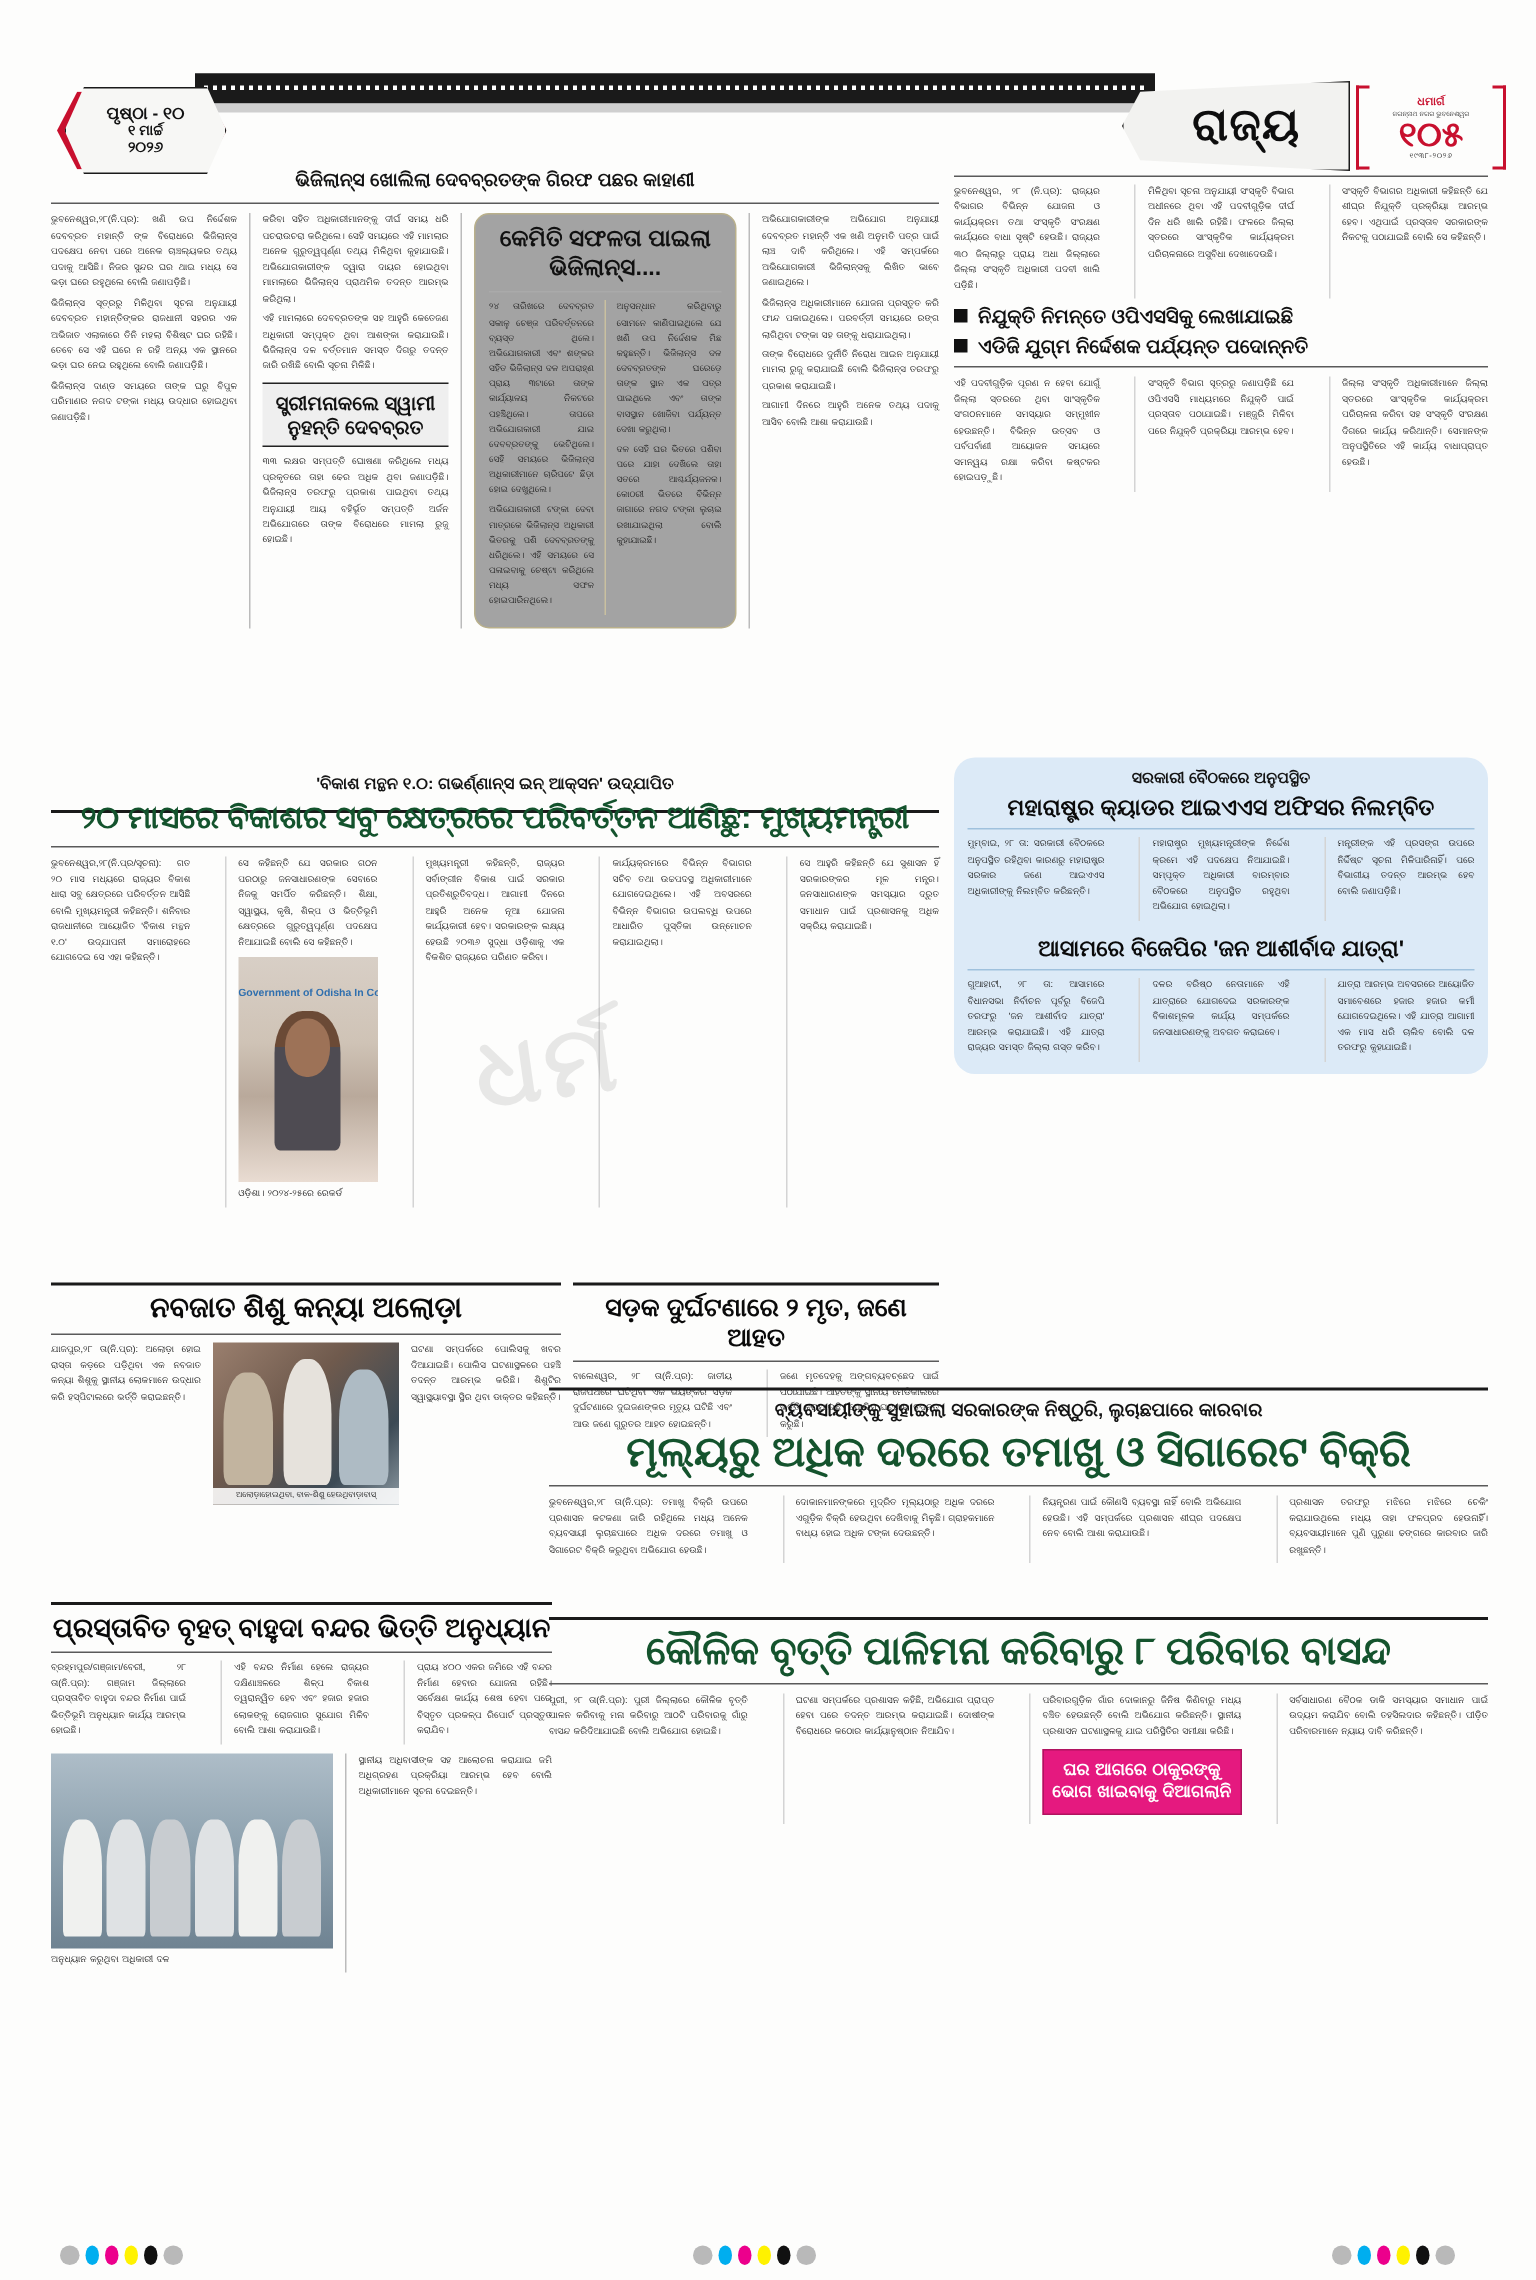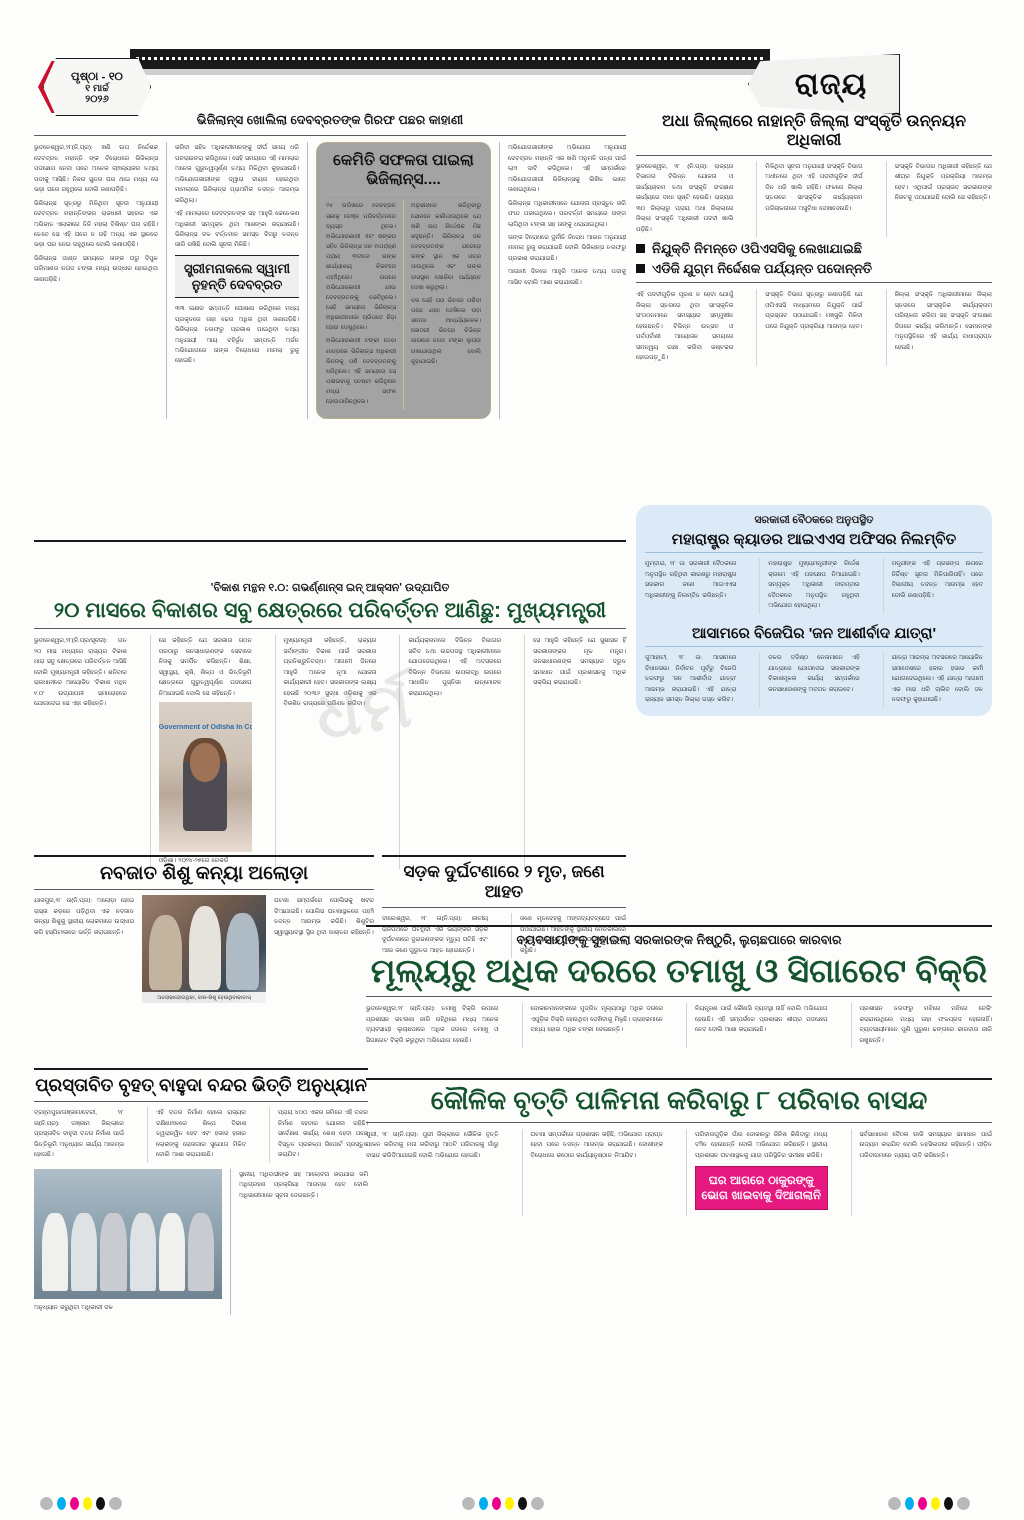--- a/index.html
+++ b/index.html
@@ -254,20 +254,28 @@
         <div class="l2">୧ ମାର୍ଚ୍ଚ</div>
         <div class="l3">୨୦୨୬</div>
       </div>
     </div>
 
     <div class="section-tag">
       <div class="shape"></div>
       <div class="txt">ରାଜ୍ୟ</div>
     </div>
 
+    <div class="brand-logo">
+      <div class="brk l"></div>
+      <div class="brk r"></div>
+      <div class="bl-top">ଧମାର୍ଗ</div>
+      <div class="bl-sub">ଜଗନ୍ନାଥ ନଗର ଭୁବନେଶ୍ୱର</div>
+      <div class="bl-main">୧୦୫</div>
+      <div class="bl-year">୧୯୩୮-୨୦୨୬</div>
+    </div>
   </div>
 
   <div class="zone" id="story-lead">
     <div class="kicker">ଭିଜିଲାନ୍ସ ଖୋଲିଲା ଦେବବ୍ରତଙ୍କ ଗିରଫ ପଛର କାହାଣୀ</div>
     <div class="rule-thin" style="margin:7px 0 6px 0;"></div>
 
     <div style="display:flex; gap:8px;">
       <div style="width:124px;">
         <div class="body-col">
           <p>ଭୁବନେଶ୍ୱର,୨୮(ନି.ପ୍ର): ଖଣି ଉପ ନିର୍ଦ୍ଦେଶକ ଦେବବ୍ରତ ମହାନ୍ତି ଙ୍କ ବିରୋଧରେ ଭିଜିଲାନ୍ସ ପଦକ୍ଷେପ ନେବା ପରେ ଅନେକ ଚାଞ୍ଚଲ୍ୟକର ତଥ୍ୟ ପଦାକୁ ଆସିଛି। ନିଜର ସୁନ୍ଦର ଘର ଥାଇ ମଧ୍ୟ ସେ ଭଡ଼ା ଘରେ ରହୁଥିଲେ ବୋଲି ଜଣାପଡ଼ିଛି।</p>
@@ -310,21 +318,20 @@
           <p>ଅଭିଯୋଗକାରୀଙ୍କ ଅଭିଯୋଗ ଅନୁଯାୟୀ ଦେବବ୍ରତ ମହାନ୍ତି ଏକ ଖଣି ଅନୁମତି ପତ୍ର ପାଇଁ ଲାଞ୍ଚ ଦାବି କରିଥିଲେ। ଏହି ସମ୍ପର୍କରେ ଅଭିଯୋଗକାରୀ ଭିଜିଲାନ୍ସକୁ ଲିଖିତ ଭାବେ ଜଣାଇଥିଲେ।</p>
           <p>ଭିଜିଲାନ୍ସ ଅଧିକାରୀମାନେ ଯୋଜନା ପ୍ରସ୍ତୁତ କରି ଫାନ୍ଦ ପକାଇଥିଲେ। ପରବର୍ତ୍ତୀ ସମୟରେ ରଙ୍ଗ ଲାଗିଥିବା ଟଙ୍କା ସହ ତାଙ୍କୁ ଧରାଯାଇଥିଲା।</p>
           <p>ତାଙ୍କ ବିରୋଧରେ ଦୁର୍ନୀତି ନିରୋଧ ଆଇନ ଅନୁଯାୟୀ ମାମଲା ରୁଜୁ କରାଯାଇଛି ବୋଲି ଭିଜିଲାନ୍ସ ତରଫରୁ ପ୍ରକାଶ କରାଯାଇଛି।</p>
           <p>ଆଗାମୀ ଦିନରେ ଆହୁରି ଅନେକ ତଥ୍ୟ ପଦାକୁ ଆସିବ ବୋଲି ଆଶା କରାଯାଉଛି।</p>
         </div>
       </div>
     </div>
   </div>
 
   <div class="zone" id="story-culture">
-    <h3 class="head-sm">ଅଧା ଜିଲ୍ଲାରେ ନାହାନ୍ତି ଜିଲ୍ଲା ସଂସ୍କୃତି ଉନ୍ନୟନ ଅଧିକାରୀ</h3>
     <div class="rule-thin" style="margin:5px 0;"></div>
 
     <div class="cols">
       <div class="c body-col">
           <p>ଭୁବନେଶ୍ୱର, ୨୮ (ନି.ପ୍ର): ରାଜ୍ୟର ବିଭାଗର ବିଭିନ୍ନ ଯୋଜନା ଓ କାର୍ଯ୍ୟକ୍ରମ ତଥା ସଂସ୍କୃତି ସଂରକ୍ଷଣ କାର୍ଯ୍ୟରେ ବାଧା ସୃଷ୍ଟି ହେଉଛି। ରାଜ୍ୟର ୩୦ ଜିଲ୍ଲାରୁ ପ୍ରାୟ ଅଧା ଜିଲ୍ଲାରେ ଜିଲ୍ଲା ସଂସ୍କୃତି ଅଧିକାରୀ ପଦବୀ ଖାଲି ପଡ଼ିଛି।</p>
         </div>
       <div class="c body-col">
           <p>ମିଳିଥିବା ସୂଚନା ଅନୁଯାୟୀ ସଂସ୍କୃତି ବିଭାଗ ଅଧୀନରେ ଥିବା ଏହି ପଦବୀଗୁଡ଼ିକ ଦୀର୍ଘ ଦିନ ଧରି ଖାଲି ରହିଛି। ଫଳରେ ଜିଲ୍ଲା ସ୍ତରରେ ସାଂସ୍କୃତିକ କାର୍ଯ୍ୟକ୍ରମ ପରିଚାଳନାରେ ଅସୁବିଧା ଦେଖାଦେଉଛି।</p>
         </div>
       <div class="c body-col">
@@ -354,21 +361,21 @@
       <div class="c body-col">
           <p>ଜିଲ୍ଲା ସଂସ୍କୃତି ଅଧିକାରୀମାନେ ଜିଲ୍ଲା ସ୍ତରରେ ସାଂସ୍କୃତିକ କାର୍ଯ୍ୟକ୍ରମ ପରିଚାଳନା କରିବା ସହ ସଂସ୍କୃତି ସଂରକ୍ଷଣ ଦିଗରେ କାର୍ଯ୍ୟ କରିଥାନ୍ତି। ସେମାନଙ୍କ ଅନୁପସ୍ଥିତିରେ ଏହି କାର୍ଯ୍ୟ ବାଧାପ୍ରାପ୍ତ ହେଉଛି।</p>
         </div>
     </div>
   </div>
 
   <div class="zone" style="left:34px; top:540px; width:592px;">
     <div class="rule-thick"></div>
   </div>
 
-  <div class="zone" style="left:34px; top:580px; width:592px;">
+  <div class="zone" style="left:34px; top:516px; width:592px;">
     <div class="kicker" style="font-size:11px;">'ବିକାଶ ମନ୍ଥନ ୧.୦: ଗଭର୍ଣ୍ଣାନ୍ସ ଇନ୍ ଆକ୍ସନ' ଉଦ୍ଯାପିତ</div>
     <h2 class="head-md" style="margin-top:4px;">୨୦ ମାସରେ ବିକାଶର ସବୁ କ୍ଷେତ୍ରରେ ପରିବର୍ତ୍ତନ ଆଣିଛୁ: ମୁଖ୍ୟମନ୍ତ୍ରୀ</h2>
     <div class="rule-thin" style="margin:6px 0;"></div>
 
     <div class="cols">
       <div class="c body-col">
           <p>ଭୁବନେଶ୍ୱର,୨୮(ନି.ପ୍ର/ସୂଚନା): ଗତ ୨୦ ମାସ ମଧ୍ୟରେ ରାଜ୍ୟର ବିକାଶ ଧାରା ସବୁ କ୍ଷେତ୍ରରେ ପରିବର୍ତ୍ତନ ଆସିଛି ବୋଲି ମୁଖ୍ୟମନ୍ତ୍ରୀ କହିଛନ୍ତି। ଶନିବାର ରାଜଧାନୀରେ ଆୟୋଜିତ 'ବିକାଶ ମନ୍ଥନ ୧.୦' ଉଦ୍ଯାପନୀ ସମାରୋହରେ ଯୋଗଦେଇ ସେ ଏହା କହିଛନ୍ତି।</p>
         </div>
       <div class="c" style="position:relative;">
         <div class="body-col">
@@ -462,21 +469,21 @@
         </div>
       <div class="c body-col">
           <p>ଜଣେ ମୃତଦେହକୁ ଅଙ୍ଗବ୍ୟବଚ୍ଛେଦ ପାଇଁ ପଠାଯାଇଛି। ଆହତଙ୍କୁ ସ୍ଥାନୀୟ ମେଡିକାଲରେ ଭର୍ତ୍ତି କରାଯାଇଛି। ପୋଲିସ ଘଟଣାର ତଦନ୍ତ କରୁଛି।</p>
         </div>
     </div>
   </div>
 
   <div class="zone" style="left:366px; top:925px; width:626px;">
     <div class="rule-thick" style="margin-bottom:5px;"></div>
     <div class="kicker">ବ୍ୟବସାୟୀଙ୍କୁ ସୁହାଇଲା ସରକାରଙ୍କ ନିଷ୍ଠୁରି, ଲୁଚାଛପାରେ କାରବାର</div>
-    <h2 class="head-md" style="margin-top:4px; font-size:33px;">ମୂଲ୍ୟରୁ ଅଧିକ ଦରରେ ତମାଖୁ ଓ ସିଗାରେଟ ବିକ୍ରି</h2>
+    <h2 class="head-md" style="margin-top:4px; font-size:28px;">ମୂଲ୍ୟରୁ ଅଧିକ ଦରରେ ତମାଖୁ ଓ ସିଗାରେଟ ବିକ୍ରି</h2>
     <div class="rule-thin" style="margin:6px 0;"></div>
     <div class="cols">
       <div class="c body-col">
           <p>ଭୁବନେଶ୍ୱର,୨୮ ତା(ନି.ପ୍ର): ତମାଖୁ ବିକ୍ରି ଉପରେ ପ୍ରଶାସନ କଟକଣା ଜାରି ରହିଥିଲେ ମଧ୍ୟ ଅନେକ ବ୍ୟବସାୟୀ ଲୁଚାଛପାରେ ଅଧିକ ଦରରେ ତମାଖୁ ଓ ସିଗାରେଟ ବିକ୍ରି କରୁଥିବା ଅଭିଯୋଗ ହେଉଛି।</p>
         </div>
       <div class="c body-col">
           <p>ଦୋକାନମାନଙ୍କରେ ମୁଦ୍ରିତ ମୂଲ୍ୟଠାରୁ ଅଧିକ ଦରରେ ଏଗୁଡ଼ିକ ବିକ୍ରି ହେଉଥିବା ଦେଖିବାକୁ ମିଳୁଛି। ଗ୍ରାହକମାନେ ବାଧ୍ୟ ହୋଇ ଅଧିକ ଟଙ୍କା ଦେଉଛନ୍ତି।</p>
         </div>
       <div class="c body-col">
           <p>ନିୟନ୍ତ୍ରଣ ପାଇଁ କୌଣସି ବ୍ୟବସ୍ଥା ନାହିଁ ବୋଲି ଅଭିଯୋଗ ହେଉଛି। ଏହି ସମ୍ପର୍କରେ ପ୍ରଶାସନ ଶୀଘ୍ର ପଦକ୍ଷେପ ନେବ ବୋଲି ଆଶା କରାଯାଉଛି।</p>

